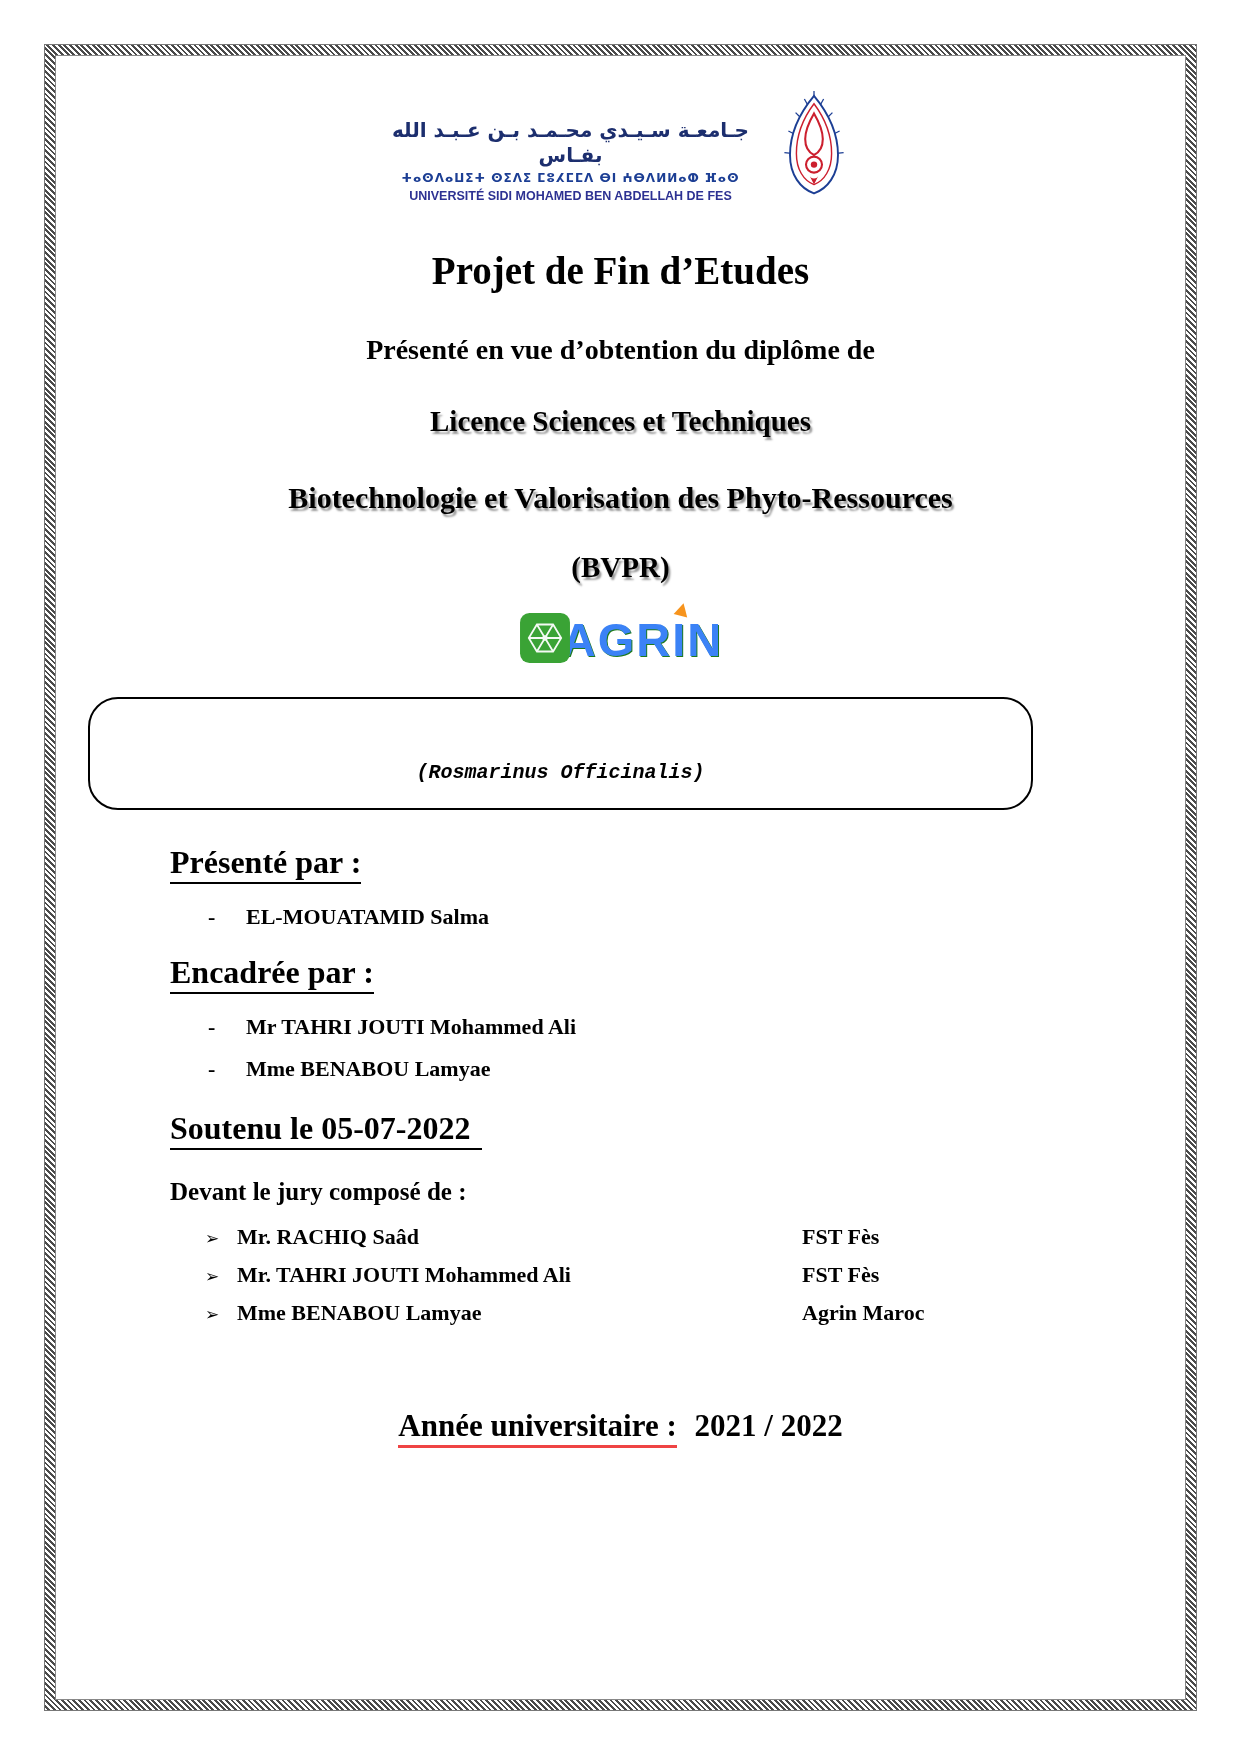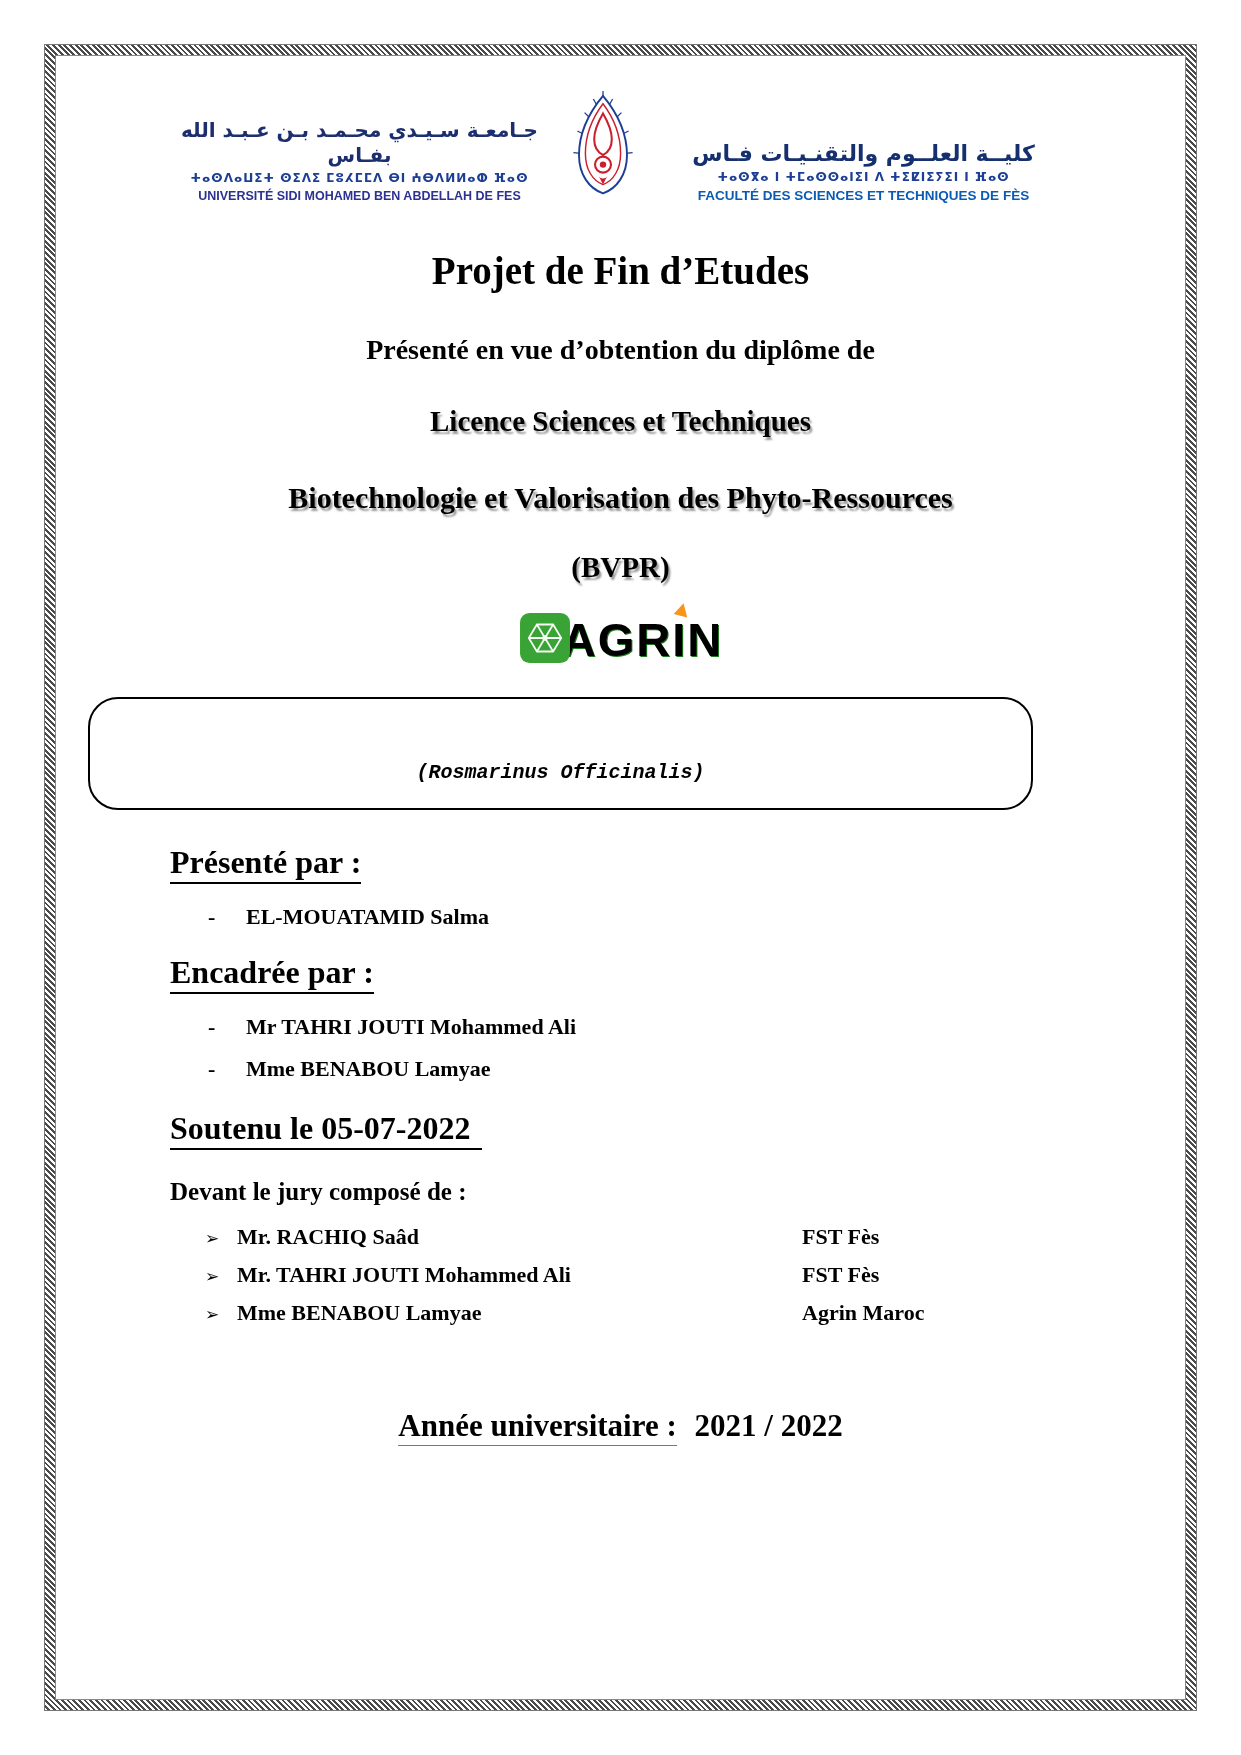--- a/index.html
+++ b/index.html
@@ -35,21 +35,21 @@
   .t-degree{font-size:29px;margin-top:36px;text-shadow:2px 3px 2px #9a9a9a;}
   .t-specialty{font-size:30px;margin-top:40px;text-shadow:2px 3px 2px #9a9a9a;}
   .t-acronym{font-size:29px;margin-top:32px;text-shadow:2px 3px 2px #9a9a9a;}
 
   
   .agrin{margin-top:24px;height:62px;display:flex;align-items:center;justify-content:center;}
   .agrin-square{margin-right:-10px;position:relative;z-index:1;}
   .agrin-text-wrap{position:relative;display:inline-block;}
   .agrin-text{
     font-family:"Liberation Sans",sans-serif;font-weight:900;font-size:47px;
-    letter-spacing:2px;color:#000000;text-shadow:1px 1px 0 #1e7a1e;
+    letter-spacing:2px;color:#3b82f6;text-shadow:1px 1px 0 #1e7a1e;
   }
   .agrin-accent{
     position:absolute;top:-9px;right:34px;width:0;height:0;
     border-left:7px solid transparent;border-right:7px solid transparent;
     border-bottom:13px solid #f7941d;transform:rotate(14deg);
   }
 
   
   .subject-box{
     margin-top:26px;margin-left:33px;width:945px;box-sizing:border-box;
@@ -75,21 +75,21 @@
   .item .dash{width:38px;}
   .jury-row{display:flex;align-items:baseline;margin-left:35px;font-weight:bold;font-size:22px;}
   .jury-row-first{margin-top:18px;}
   .jury-row-next{margin-top:12px;}
   .jury-bullet{width:32px;font-family:"DejaVu Sans",sans-serif;font-size:17px;font-weight:normal;}
   .jury-name{width:565px;}
   .jury-aff{}
 
   
   .year{margin-top:82px;text-align:center;font-size:31px;font-weight:bold;}
-  .year-label{border-bottom:1px solid #ef4444;padding-bottom:2px;}
+  .year-label{border-bottom:3px solid #ef4444;padding-bottom:2px;}
   .year-value{margin-left:10px;}
 </style>
 </head>
 <body>
 
 <div class="page">
   <div class="frame">
     <div class="frame-inner"></div>
   </div>
 
@@ -119,25 +119,20 @@
           <path d="M50 16 C35 36 28 56 28 78 C28 98 37 112 50 117 C63 112 72 98 72 78 C72 56 65 36 50 16 Z" fill="none" stroke="#cc1f2e" stroke-width="1.8"></path>
           <g fill="#cc1f2e" stroke="#cc1f2e">
             <path d="M50 28 C43 40 39 50 39 60 C39 70 44 77 50 80 C56 77 61 70 61 60 C61 50 57 40 50 28 Z" fill="none" stroke-width="2.6"></path>
             <circle cx="50" cy="92" r="10" fill="none" stroke-width="2.6"></circle>
             <circle cx="50" cy="92" r="4" stroke="none"></circle>
             <path d="M44 105 C46 111 54 111 56 105 L50 117 Z" stroke="none"></path>
           </g>
         </svg>
       </div>
 
-      <div class="inst inst-right">
-        <div class="arabic">كليــة العلــوم والتقنـيـات فـاس</div>
-        <div class="tifinagh">ⵜⴰⵙⴳⴰ ⵏ ⵜⵎⴰⵙⵙⴰⵏⵉⵏ ⴷ ⵜⵉⵇⵏⵉⵢⵉⵏ ⵏ ⴼⴰⵙ</div>
-        <div class="latin">FACULTÉ DES SCIENCES ET TECHNIQUES DE FÈS</div>
-      </div>
     </header>
 
     <div class="t t-project">Projet de Fin d’Etudes</div>
     <div class="t t-presented">Présenté en vue d’obtention du diplôme de</div>
     <div class="t t-degree">Licence Sciences et Techniques</div>
     <div class="t t-specialty">Biotechnologie et Valorisation des Phyto-Ressources</div>
     <div class="t t-acronym">(BVPR)</div>
 
     <div class="agrin">
       <span class="agrin-square">

